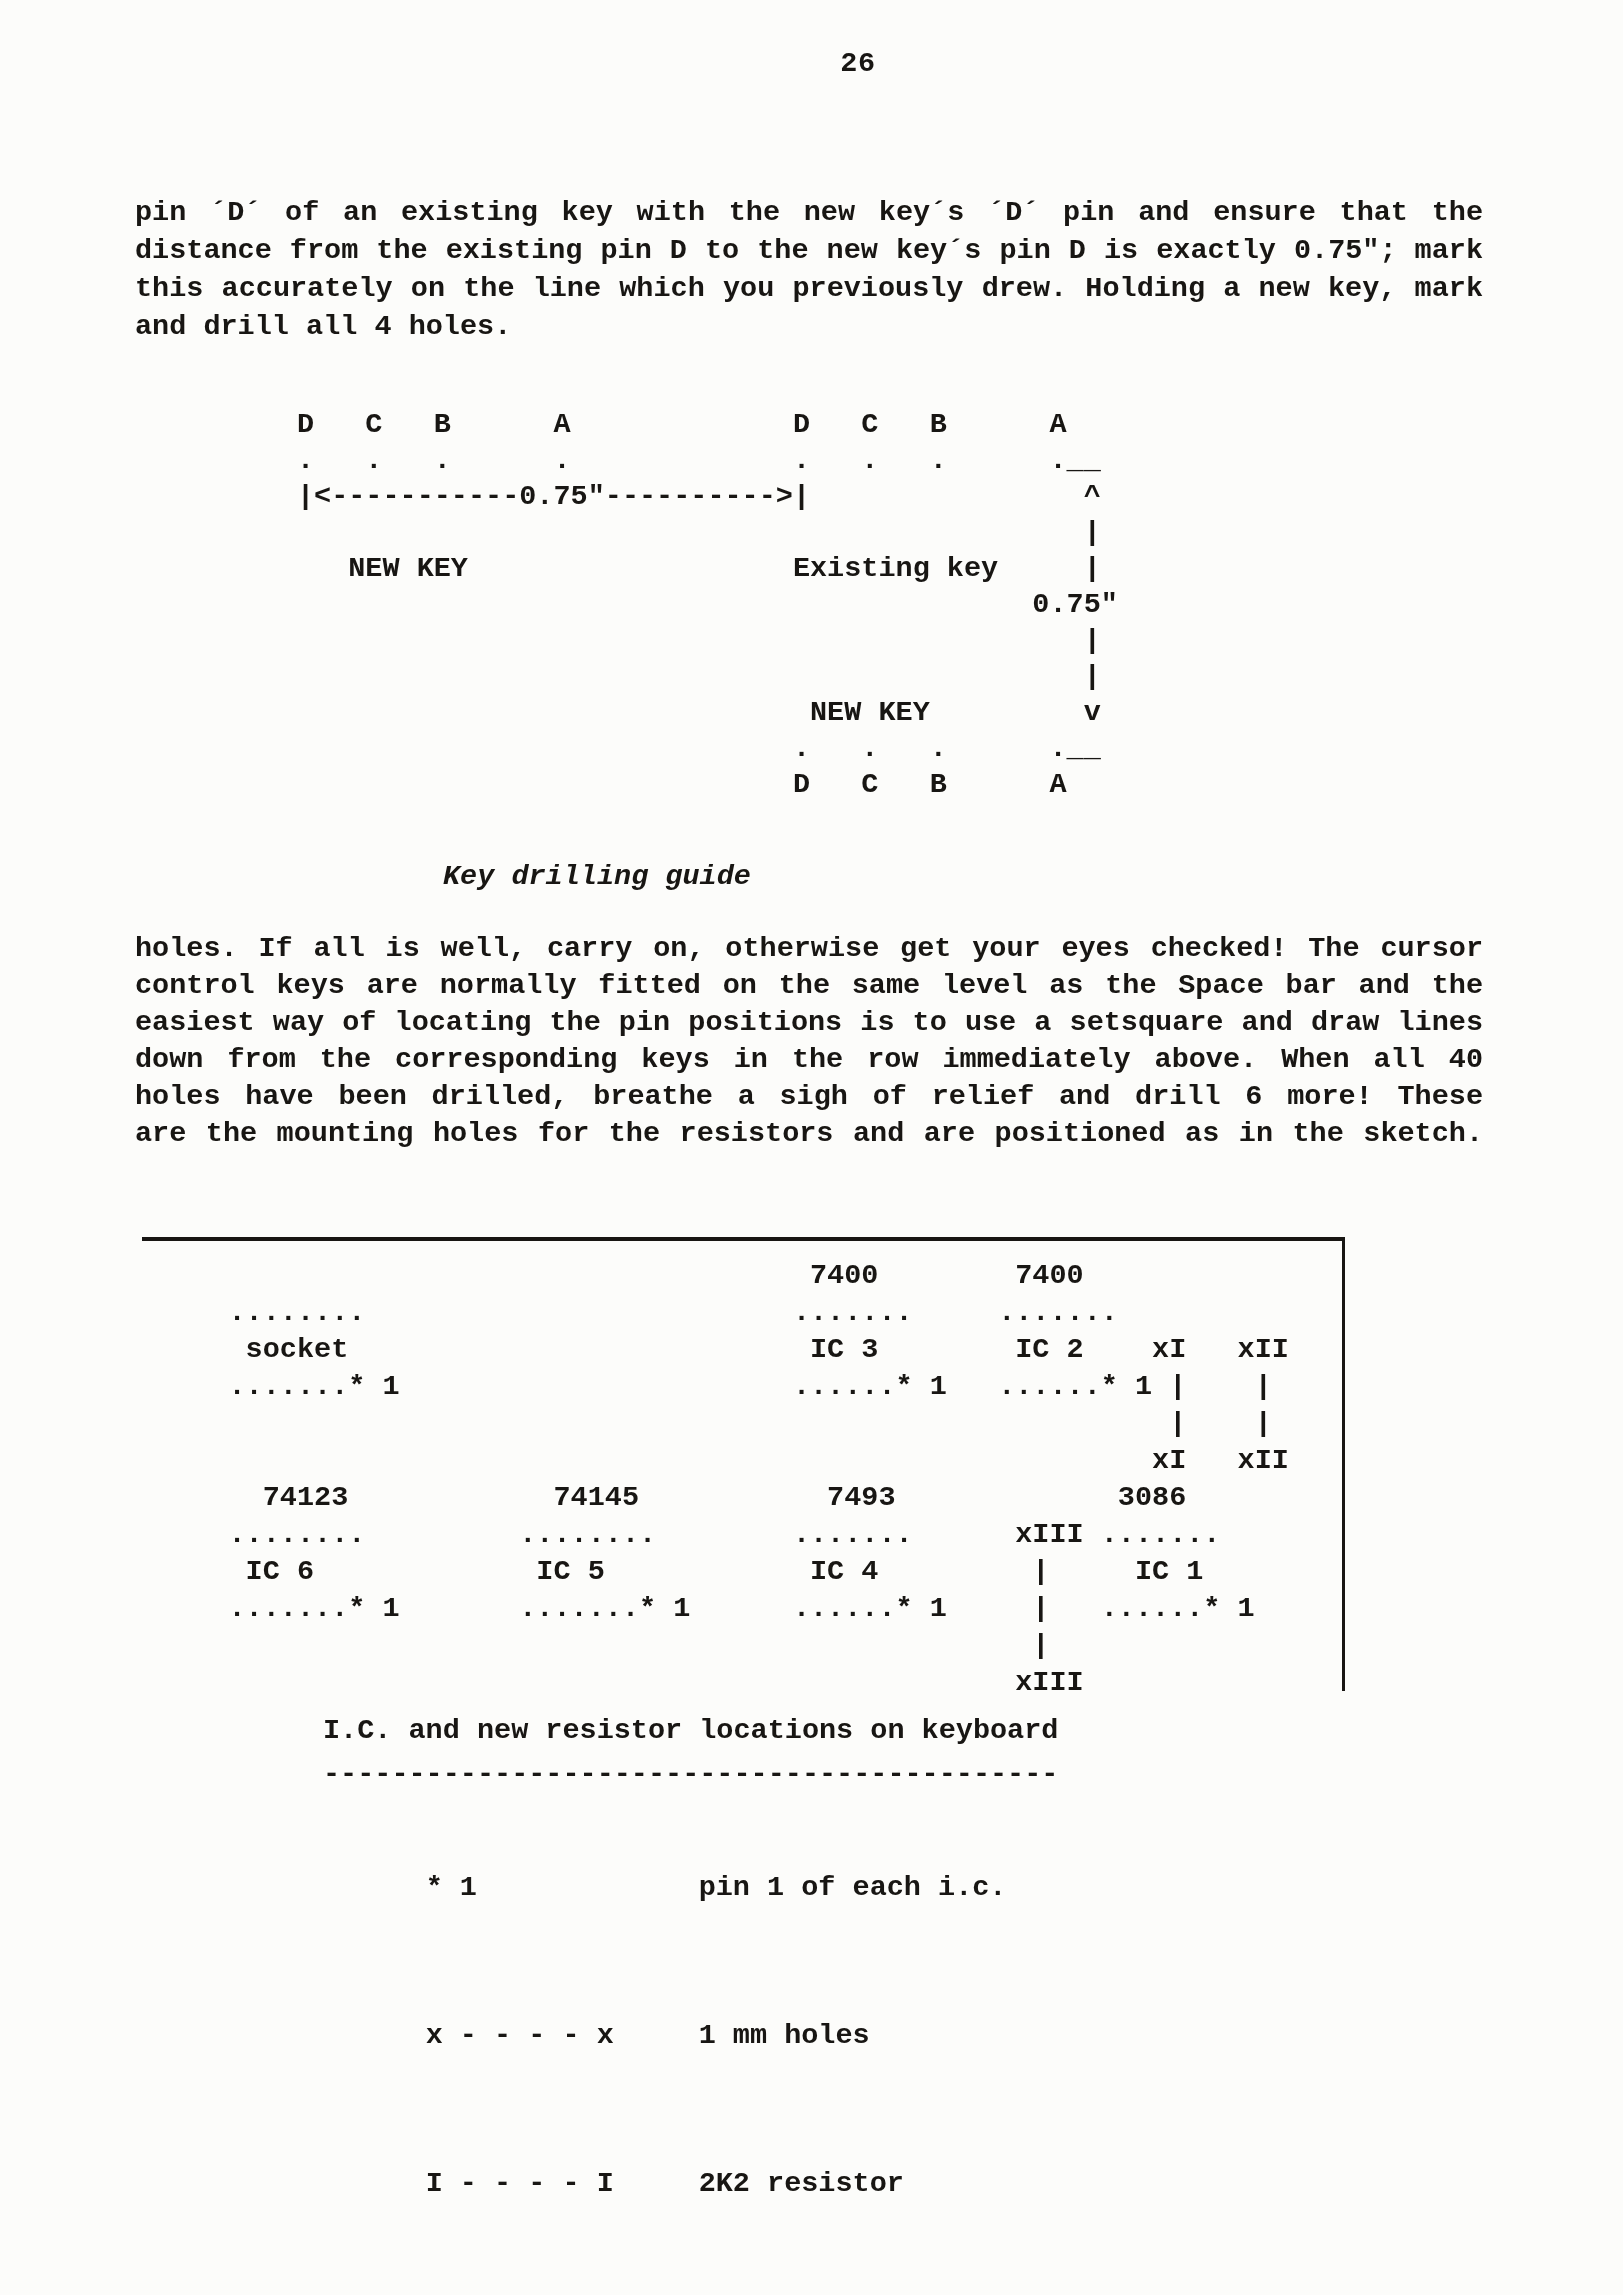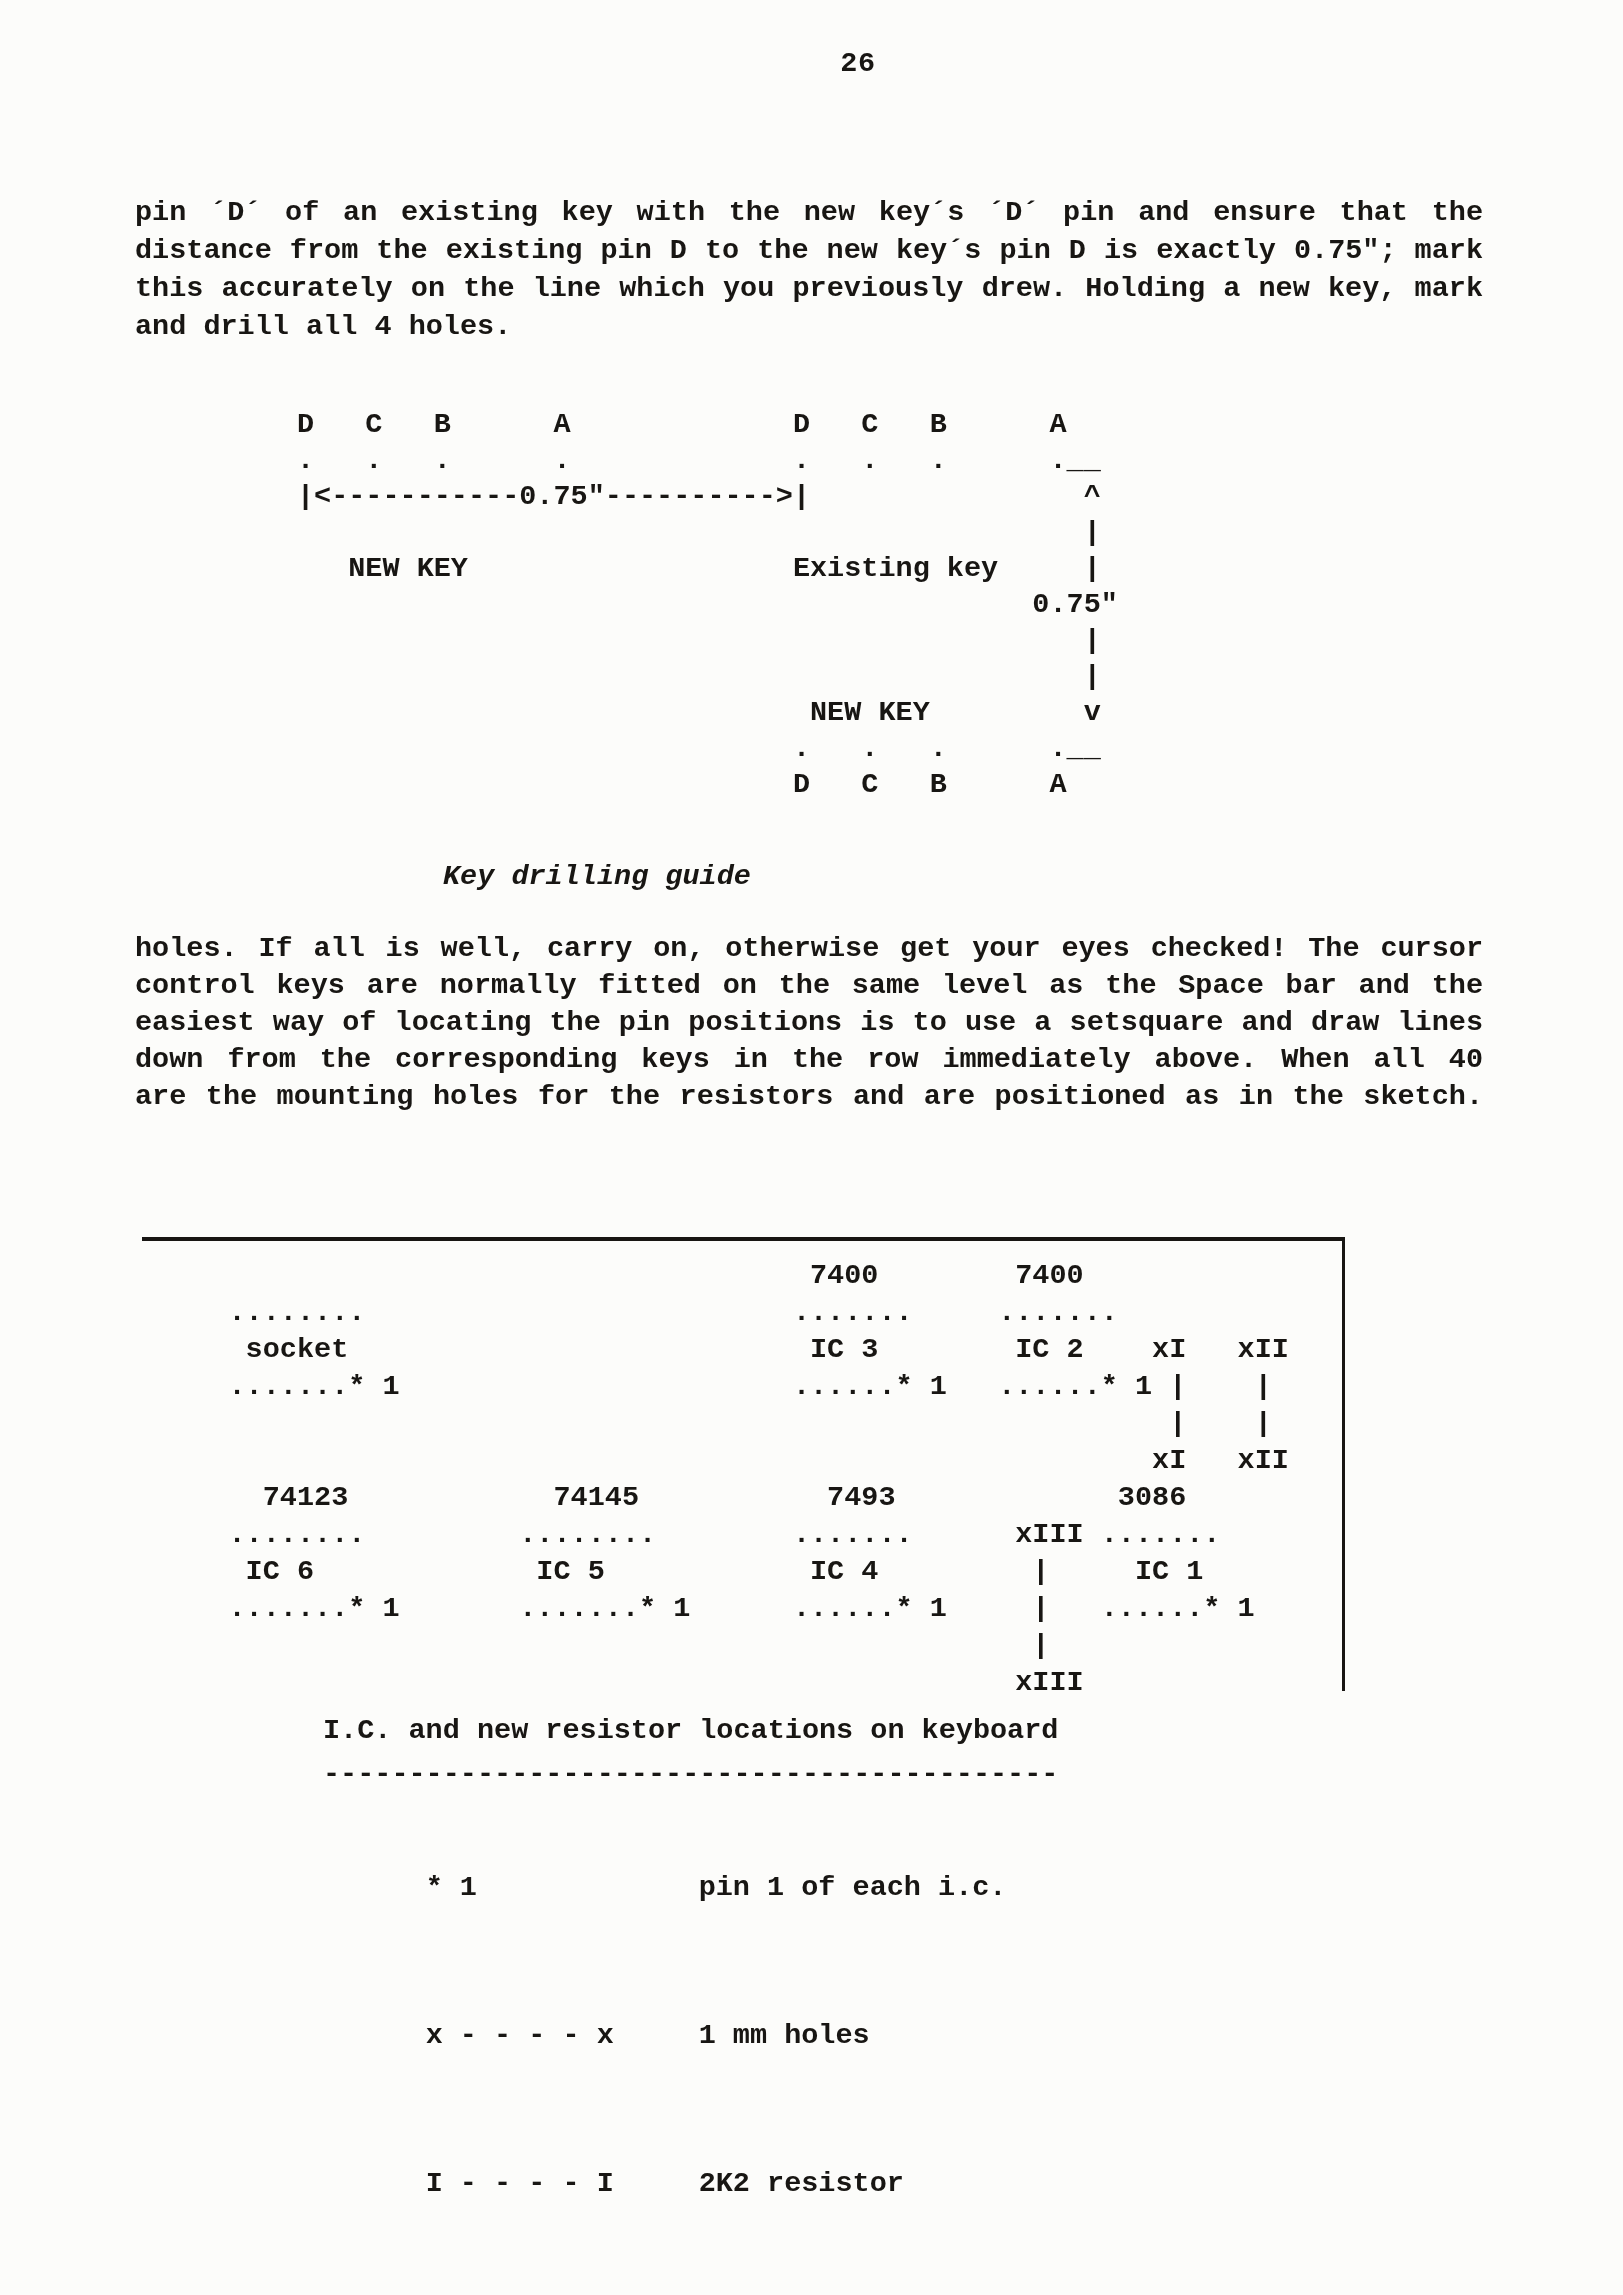--- a/index.html
+++ b/index.html
@@ -72,20 +72,21 @@
                                       .   .   .      .__
                                       D   C   B      A</pre>
 
   <div class="caption" id="cap1">Key drilling guide</div>
 
   <div class="para p2" style="top:930px;">
     <div class="jline">holes.  If all is well, carry on, otherwise get your eyes checked! The cursor</div>
     <div class="jline">control keys are normally fitted on the same level as the Space bar and the</div>
     <div class="jline">easiest way of locating the pin positions is to use a setsquare and draw lines</div>
     <div class="jline">down from the corresponding keys in the row immediately above.  When all 40</div>
+    <div class="jline">holes have been drilled, breathe a sigh of relief and drill 6 more!  These</div>
     <div class="jline">are the mounting holes for the resistors and are positioned as in the sketch.</div>
   </div>
 
   <div class="outline"></div>
 
   <pre class="art" id="art2">                                       7400        7400
      ........                         .......     .......
       socket                           IC 3        IC 2    xI   xII
      .......* 1                       ......* 1   ......* 1 |    |
                                                             |    |

